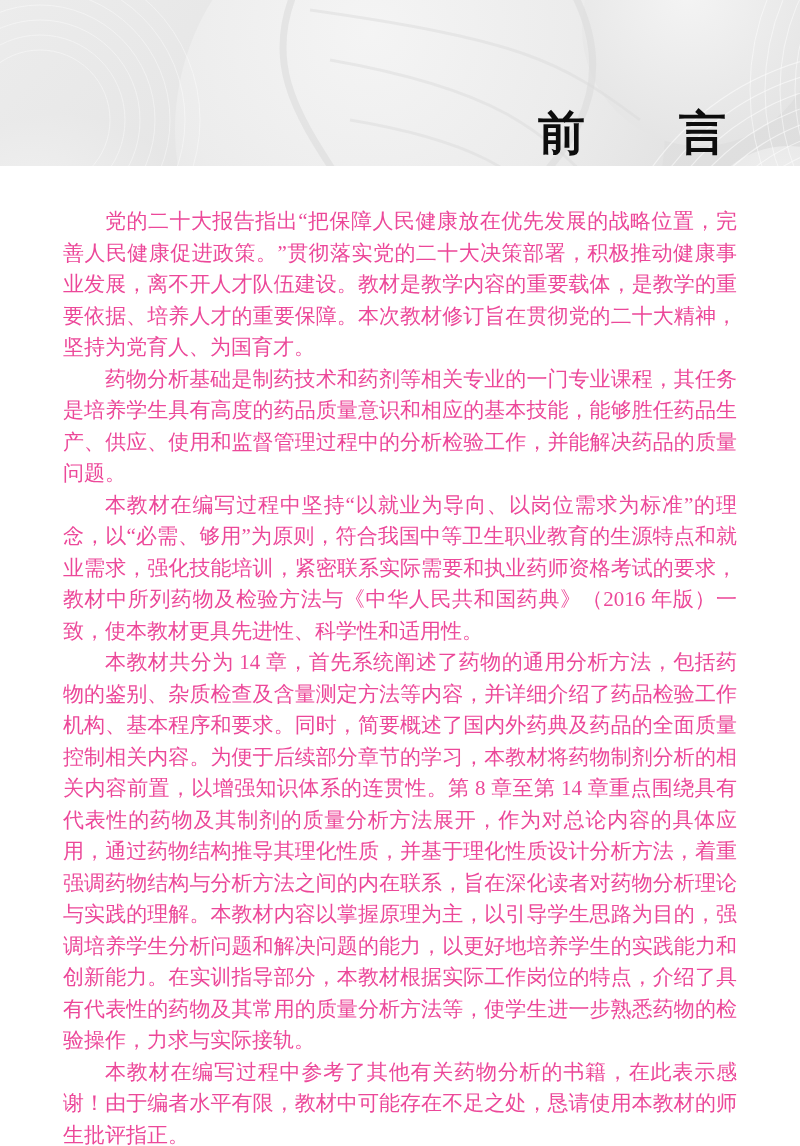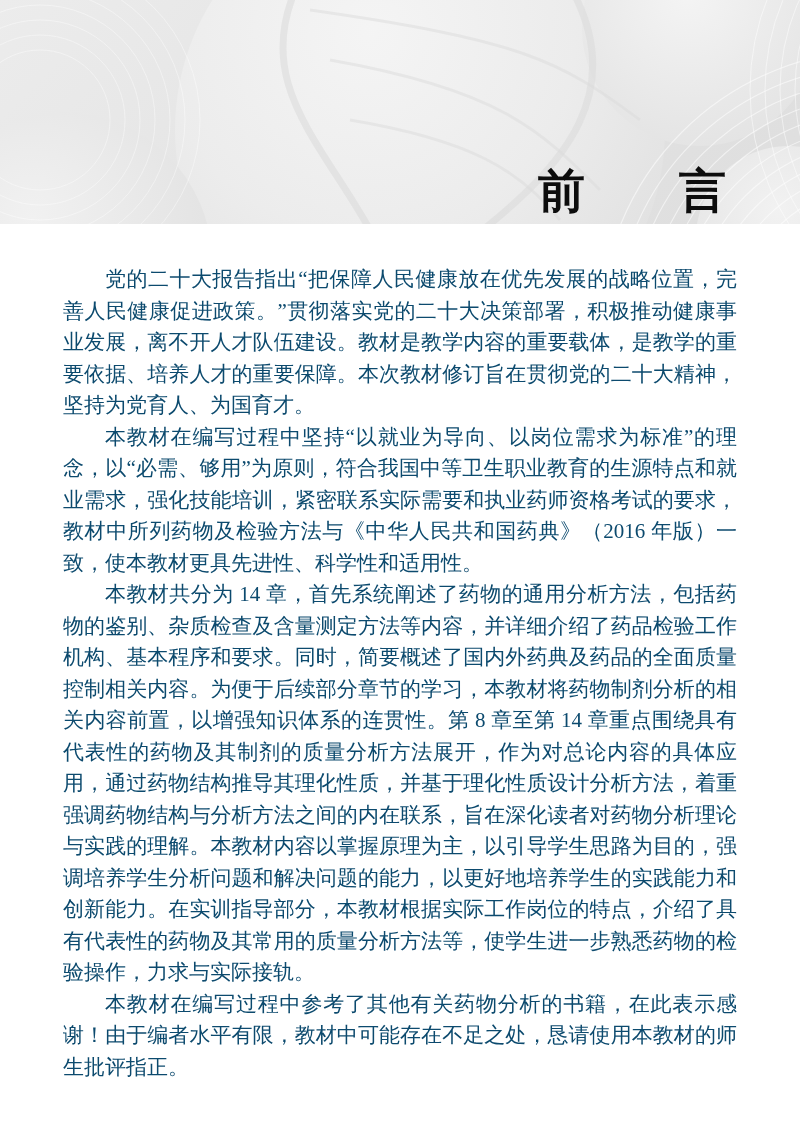--- a/index.html
+++ b/index.html
@@ -13,21 +13,21 @@
     height: 1146px;
     background: #ffffff;
     overflow: hidden;
     font-family: "Liberation Serif", "DejaVu Serif", serif;
     color: #141414;
   }
   
   .banner {
     position: relative;
     width: 800px;
-    height: 224px;
+    height: 166px;
     background: linear-gradient(135deg, #ececec 0%, #e4e4e4 45%, #dedede 100%);
     overflow: hidden;
   }
   .banner svg {
     position: absolute;
     left: 0;
     top: 0;
     display: block;
   }
   .banner-title {
@@ -46,21 +46,21 @@
   .content {
     padding: 40px 63px 0 63px;
   }
   .content p {
     margin: 0;
     font-size: 21px;
     line-height: 1.5;
     text-align: justify;
     text-justify: inter-ideograph;
     text-indent: 2em;
-    color: #0c4a6e;
+    color: #ec4899;
   }
 </style>
 </head>
 <body>
 
 <div class="page">
 
   <div class="banner">
     <svg width="800" height="224" viewBox="0 0 800 224">
       <defs>
@@ -125,18 +125,19 @@
         <circle cx="40" cy="120" r="145"></circle>
         <circle cx="40" cy="120" r="160"></circle>
       </g>
     </svg>
 
     <div class="banner-title">前　　言</div>
   </div>
 
   <div class="content">
     <p>党的二十大报告指出“把保障人民健康放在优先发展的战略位置，完善人民健康促进政策。”贯彻落实党的二十大决策部署，积极推动健康事业发展，离不开人才队伍建设。教材是教学内容的重要载体，是教学的重要依据、培养人才的重要保障。本次教材修订旨在贯彻党的二十大精神，坚持为党育人、为国育才。</p>
+    <p>药物分析基础是制药技术和药剂等相关专业的一门专业课程，其任务是培养学生具有高度的药品质量意识和相应的基本技能，能够胜任药品生产、供应、使用和监督管理过程中的分析检验工作，并能解决药品的质量问题。</p>
     <p>本教材在编写过程中坚持“以就业为导向、以岗位需求为标准”的理念，以“必需、够用”为原则，符合我国中等卫生职业教育的生源特点和就业需求，强化技能培训，紧密联系实际需要和执业药师资格考试的要求，教材中所列药物及检验方法与《中华人民共和国药典》（2016 年版）一致，使本教材更具先进性、科学性和适用性。</p>
     <p>本教材共分为 14 章，首先系统阐述了药物的通用分析方法，包括药物的鉴别、杂质检查及含量测定方法等内容，并详细介绍了药品检验工作机构、基本程序和要求。同时，简要概述了国内外药典及药品的全面质量控制相关内容。为便于后续部分章节的学习，本教材将药物制剂分析的相关内容前置，以增强知识体系的连贯性。第 8 章至第 14 章重点围绕具有代表性的药物及其制剂的质量分析方法展开，作为对总论内容的具体应用，通过药物结构推导其理化性质，并基于理化性质设计分析方法，着重强调药物结构与分析方法之间的内在联系，旨在深化读者对药物分析理论与实践的理解。本教材内容以掌握原理为主，以引导学生思路为目的，强调培养学生分析问题和解决问题的能力，以更好地培养学生的实践能力和创新能力。在实训指导部分，本教材根据实际工作岗位的特点，介绍了具有代表性的药物及其常用的质量分析方法等，使学生进一步熟悉药物的检验操作，力求与实际接轨。</p>
     <p>本教材在编写过程中参考了其他有关药物分析的书籍，在此表示感谢！由于编者水平有限，教材中可能存在不足之处，恳请使用本教材的师生批评指正。</p>
   </div>
 
 </div>
 
 </body></html>

